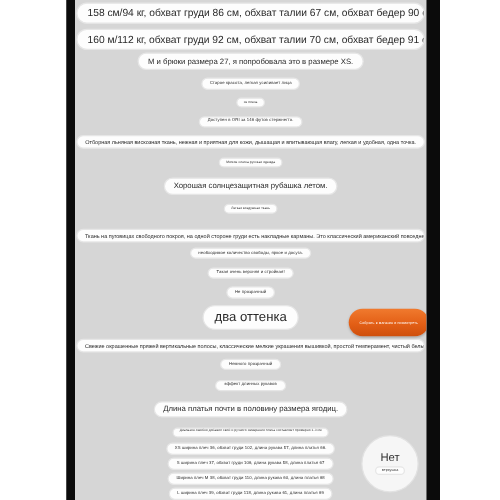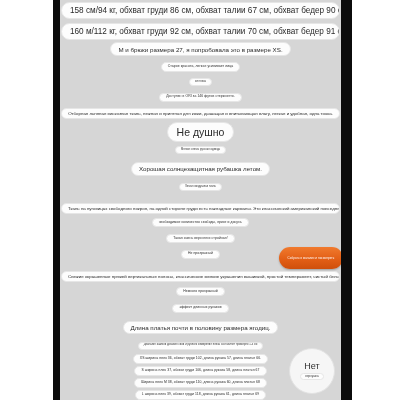--- a/index.html
+++ b/index.html
@@ -117,23 +117,20 @@
     <div class="sp-12"></div>
     <div class="row">
         <div class="pill t-xs">Доступен в ORI за 146 футов стержнегто.</div>
       </div>
 
     <div class="sp-12"></div>
     <div class="row">
         <div class="pill t-s w-full">Отборная льняная вискозная ткань, нежная и приятная для кожи, дышащая и впитывающая влагу, легкая и удобная, одна точка.</div>
       </div>
     <div class="sp-5"></div>
-    <div class="row">
-        <div class="pill t-xl">Не душно</div>
-      </div>
     <div class="sp-8"></div>
     <div class="row">
         <div class="pill t-xxs">Мягкое слегка русская одежда</div>
       </div>
     <div class="sp-14"></div>
     <div class="row">
         <div class="pill t-m">Хорошая солнцезащитная рубашка летом.</div>
       </div>
     <div class="sp-14"></div>
     <div class="row">
@@ -150,20 +147,23 @@
       </div>
     <div class="sp-12"></div>
     <div class="row">
         <div class="pill t-xs">Такая очень верхняя и стройная!</div>
       </div>
     <div class="sp-12"></div>
     <div class="row">
         <div class="pill t-xs">Не прозрачный</div>
       </div>
     <div class="sp-10"></div>
+    <div class="row">
+        <div class="pill t-xl">два оттенка</div>
+      </div>
 
     <div class="sp-12"></div>
     <div class="row">
         <div class="pill t-s w-full">Свежие окрашенные пряжей вертикальные полосы, классические мелкие украшения вышивкой, простой темперамент, чистый белый тон, слегка</div>
       </div>
     <div class="sp-10"></div>
     <div class="row">
         <div class="pill t-xs">Немного прозрачный</div>
       </div>
     <div class="sp-14"></div>

